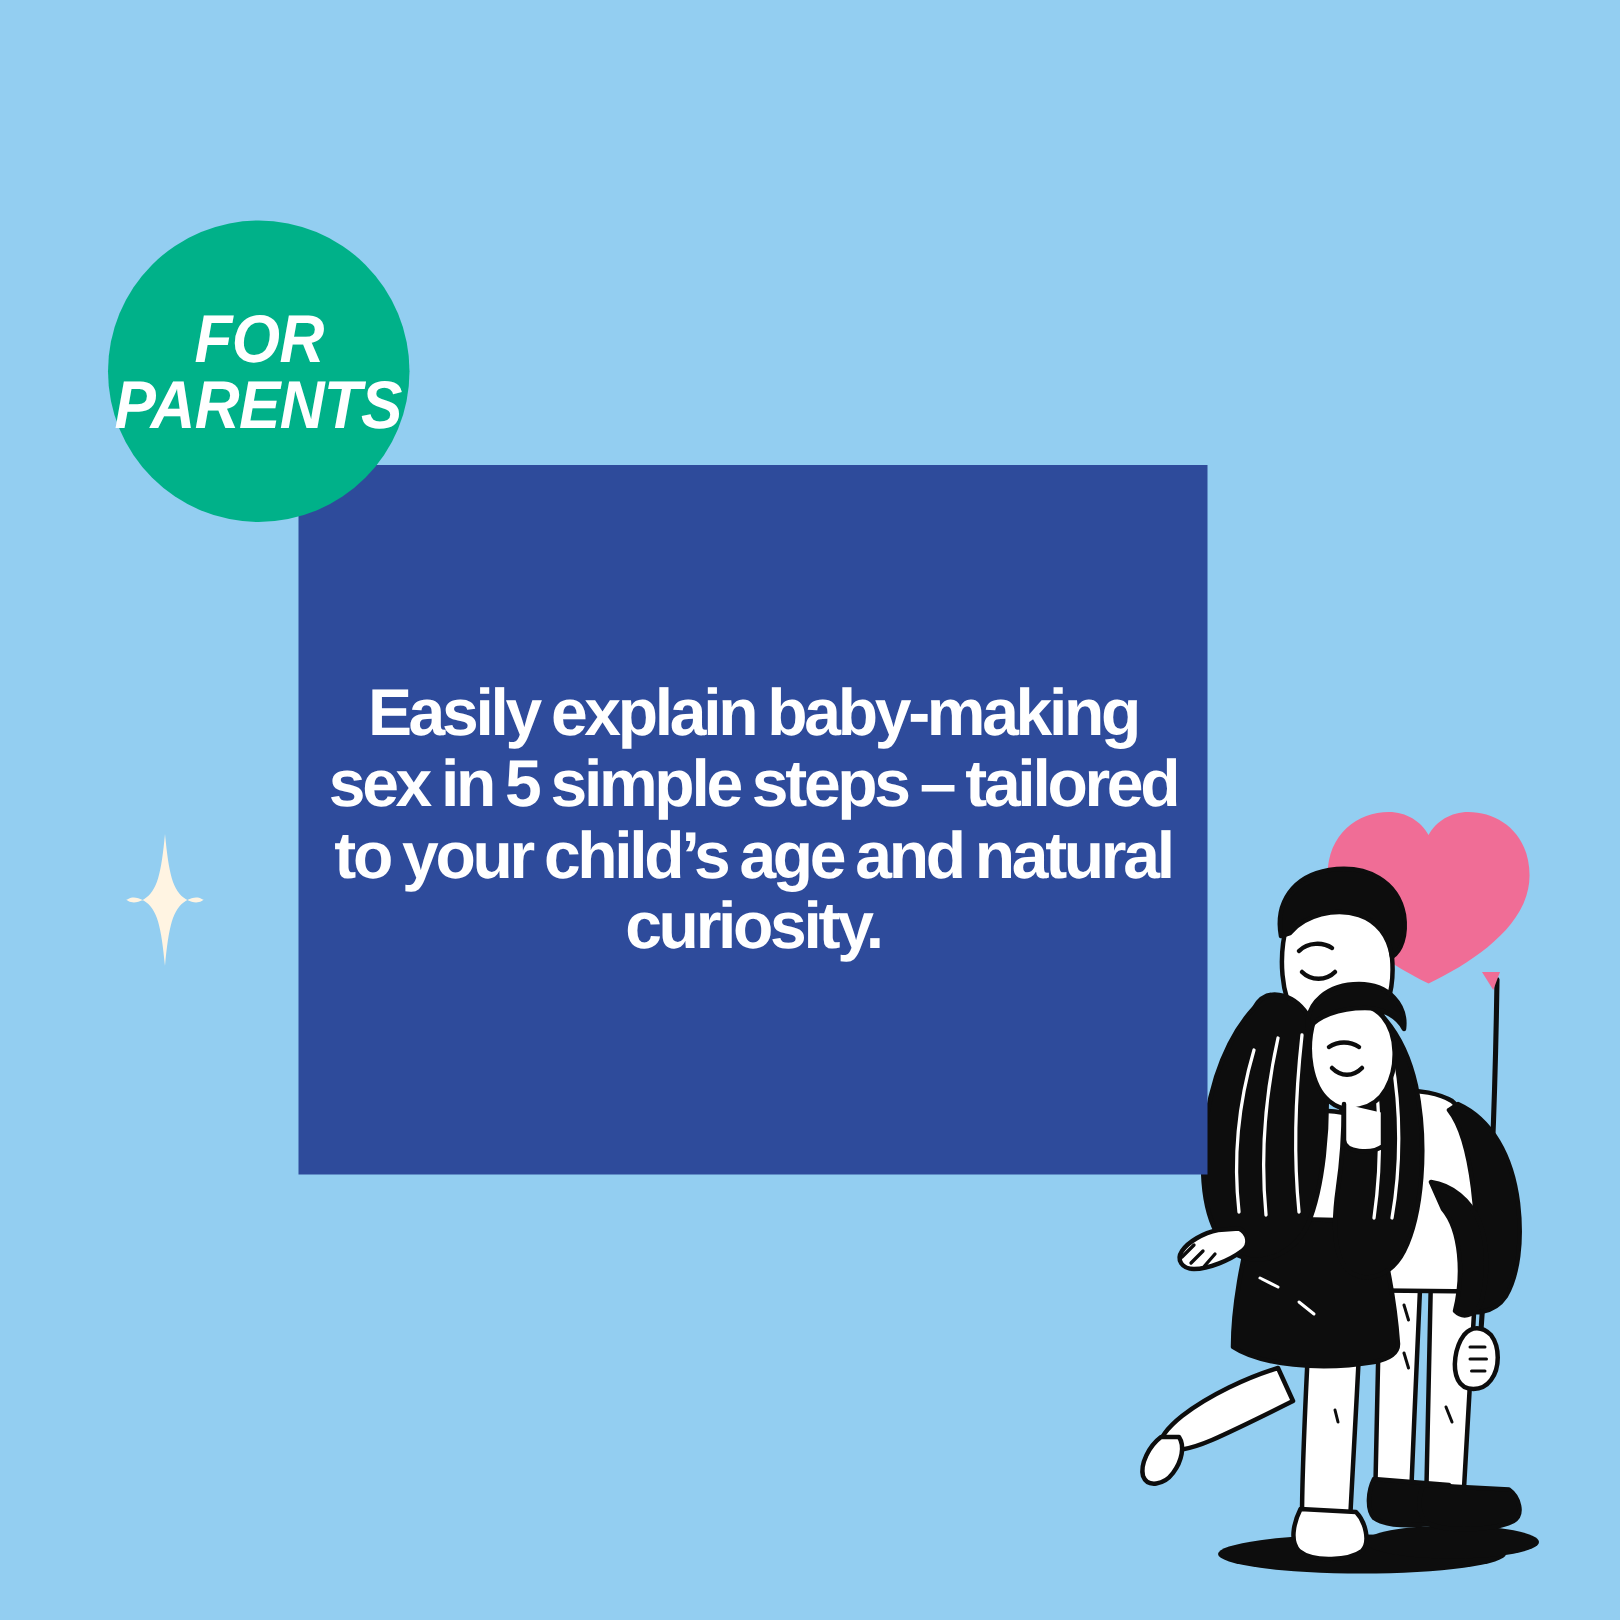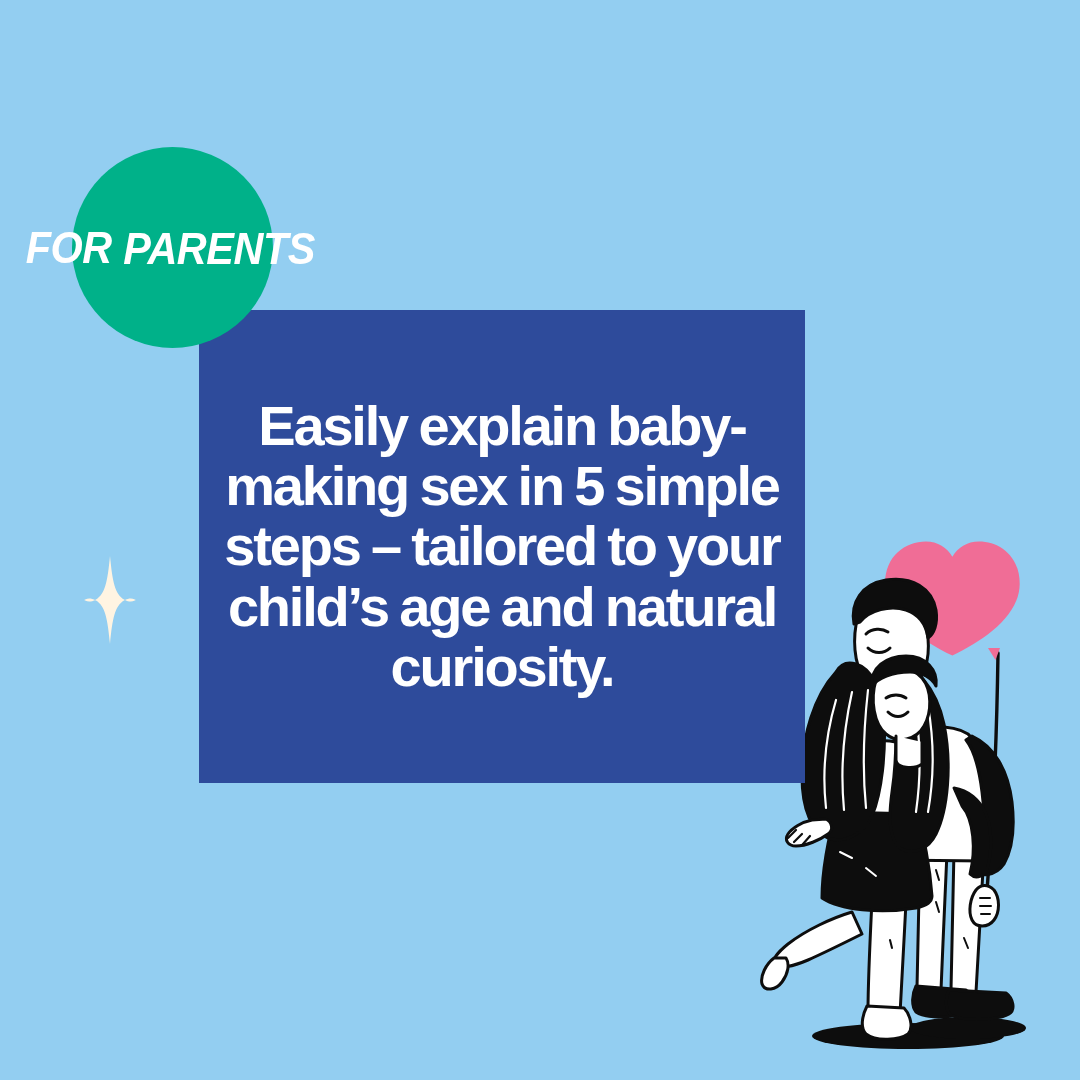--- a/index.html
+++ b/index.html
@@ -34,21 +34,21 @@
   .badge {
     position: absolute;
     left: 72px;
     top: 147px;
     width: 201px;
     height: 201px;
     border-radius: 50%;
     background: #00b189;
     z-index: 3;
     display: flex;
-    flex-direction: row;
+    flex-direction: column;
     align-items: center;
     justify-content: center;
   }
   .badge-line {
     color: #ffffff;
     font-family: "Liberation Sans", sans-serif;
     font-weight: 700;
     font-style: italic;
     text-transform: uppercase;
     letter-spacing: -0.5px;
@@ -76,21 +76,21 @@
     background: #2e4b9b;
     z-index: 2;
     display: flex;
     align-items: center;
     justify-content: center;
   }
   .headline {
     color: #ffffff;
     font-family: "Liberation Sans", sans-serif;
     font-weight: 700;
-    font-size: 56px;
+    font-size: 44px;
     line-height: 1.075;
     letter-spacing: -2.2px;
     text-align: center;
     width: 100%;
     padding: 0 18px;
     box-sizing: border-box;
     word-spacing: -2px;
   }
 
   

